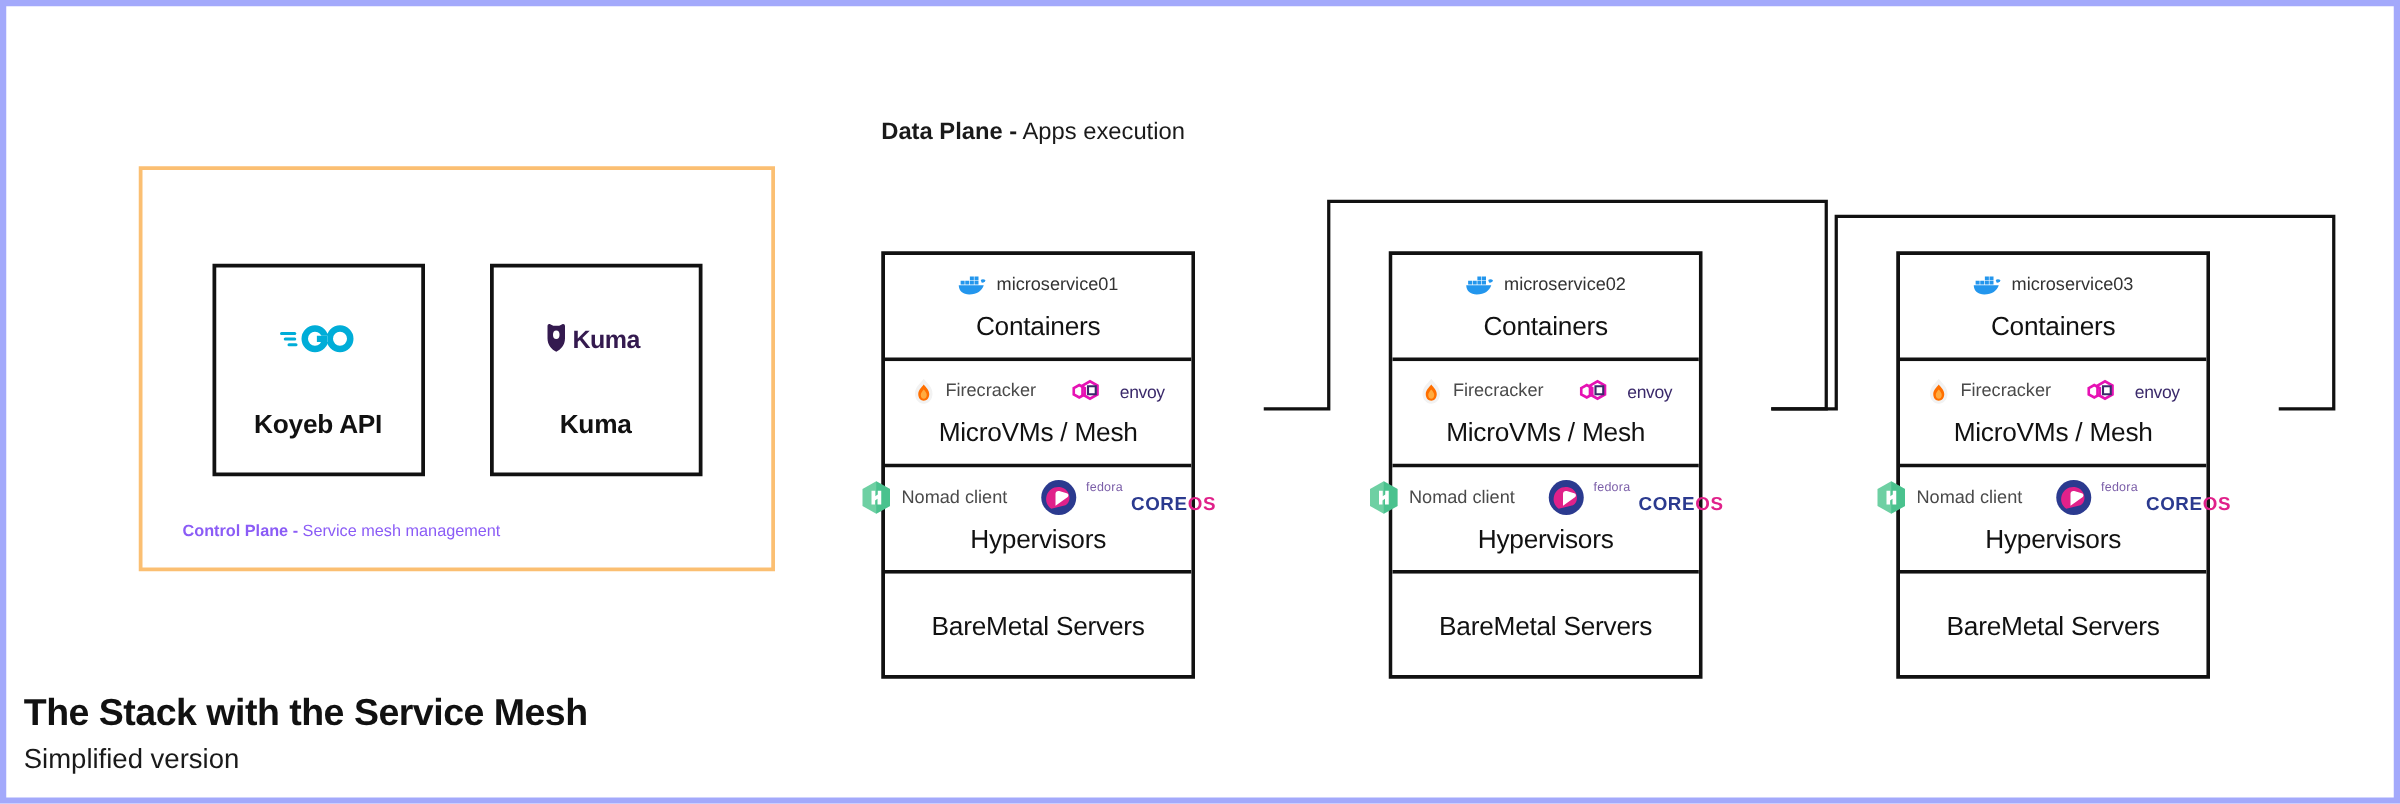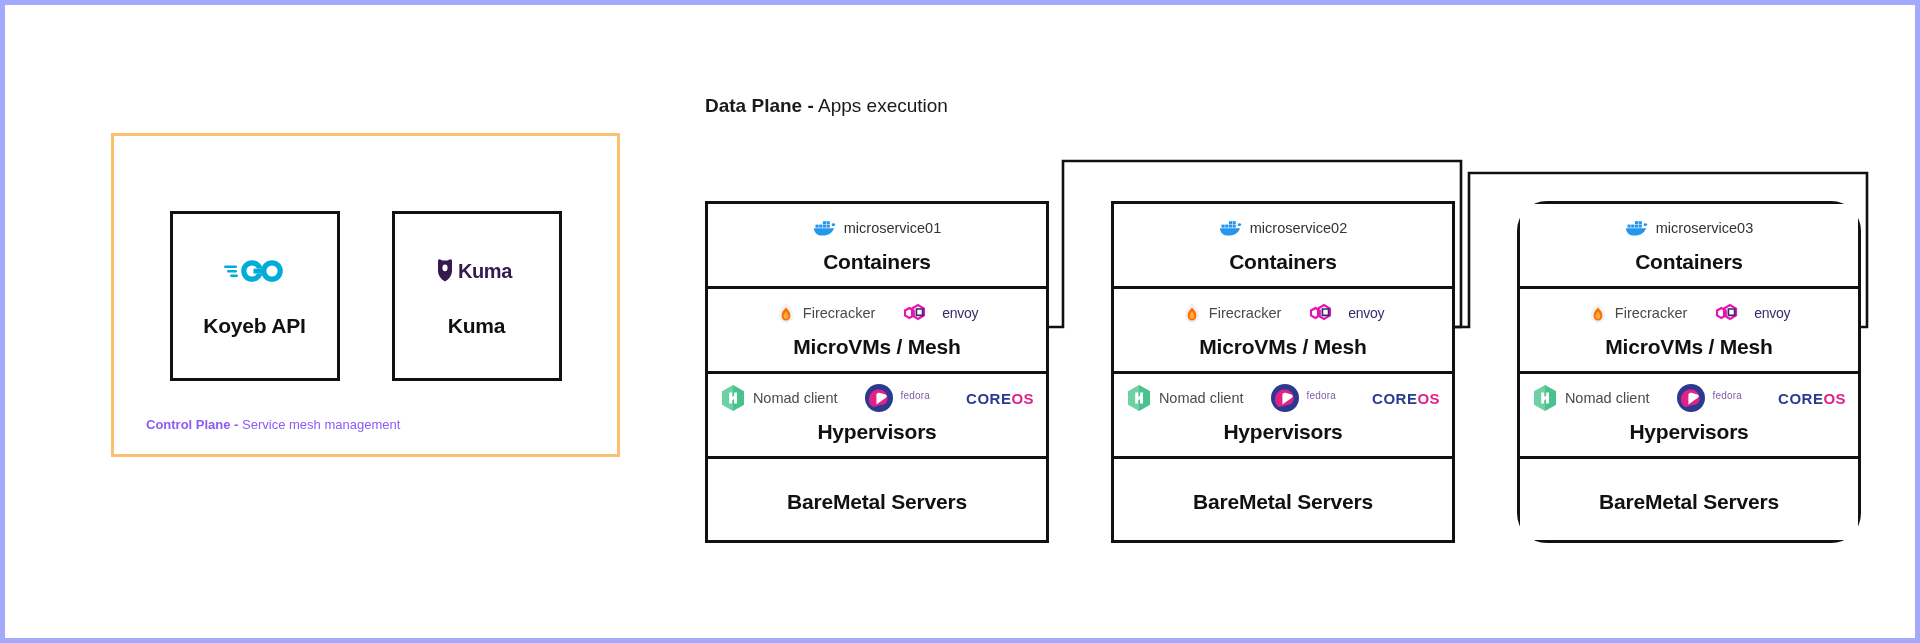--- a/index.html
+++ b/index.html
@@ -52,21 +52,21 @@
     justify-content: flex-start;
     padding-top: 40px;
   }
   .cp-logo {
     height: 34px;
     display: flex;
     align-items: center;
     justify-content: center;
   }
   .cp-title {
-    margin-top: 26px;
+    margin-top: 40px;
     font-size: 21px;
     font-weight: bold;
     color: #111111;
     letter-spacing: -0.2px;
   }
   .cp-caption {
     position: absolute;
     left: 32px;
     bottom: 22px;
     font-size: 13px;
@@ -82,28 +82,28 @@
     top: 90px;
     font-size: 19px;
     color: #1a1a1a;
     white-space: nowrap;
   }
   .dp-heading b { font-weight: bold; }
 
   .stack {
     position: absolute;
     top: 196px;
-    width: 344px;
+    width: 251px;
     border: 3px solid #111111;
     box-sizing: border-box;
     background: #ffffff;
   }
   .stack.s1 { left: 700px; }
   .stack.s2 { left: 1106px; }
-  .stack.s3 { left: 1512px; border-radius: 30px; }
+  .stack.s3 { left: 1512px; }
 
   .layer {
     border-bottom: 3px solid #111111;
     box-sizing: border-box;
     background: #ffffff;
     padding: 9px 0 12px 0;
     text-align: center;
   }
   .layer:last-child { border-bottom: none; }
   .layer.plain { padding: 24px 0 26px 0; }
@@ -130,29 +130,29 @@
     color: #3b2a6b;
     letter-spacing: -0.3px;
   }
   .badge-label.docker {
     font-size: 14.5px;
     color: #333333;
   }
   .layer-title {
     margin-top: 7px;
     font-size: 21px;
-    font-weight: bold;
+    font-weight: normal;
     color: #111111;
     letter-spacing: -0.2px;
   }
 
   
   .coreos-lockup {
     display: flex;
-    flex-direction: row;
+    flex-direction: column;
     align-items: flex-start;
     line-height: 1;
   }
   .coreos-fedora {
     font-size: 10px;
     color: #7b5ea8;
     letter-spacing: 0.2px;
   }
   .coreos-main {
     font-size: 15px;
@@ -477,14 +477,18 @@
         </div>
       </div>
       <div class="layer-title">Hypervisors</div>
     </div>
 
     <div class="layer plain">
       <div class="layer-title">BareMetal Servers</div>
     </div>
   </div>
 
+  <div class="footer">
+    <div class="footer-title">The Stack with the Service Mesh</div>
+    <div class="footer-sub">Simplified version</div>
+  </div>
 
 </div>
 
 </body></html>

